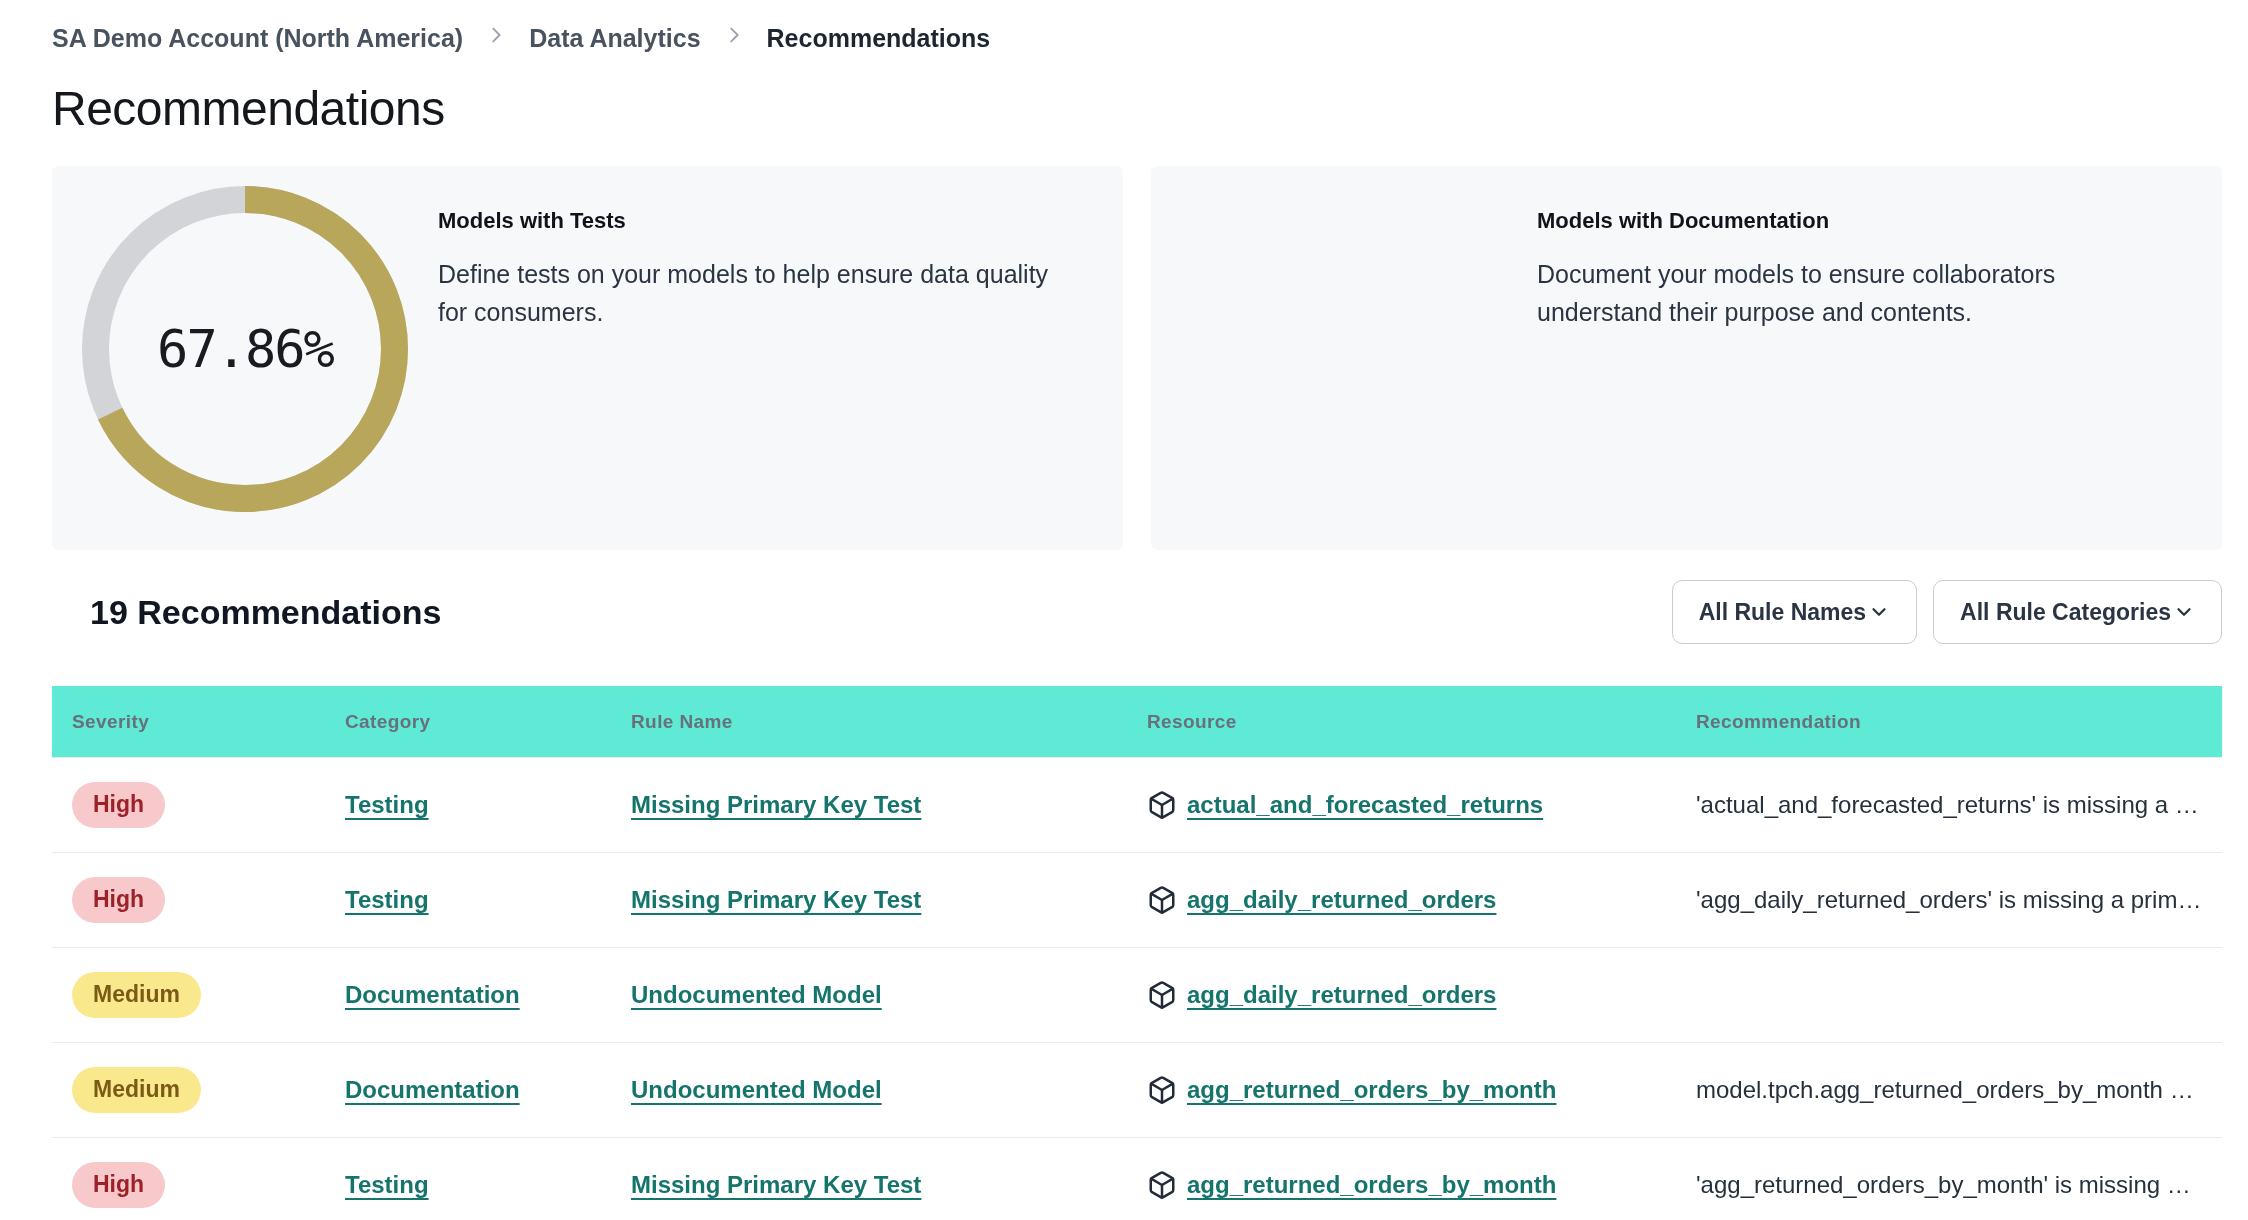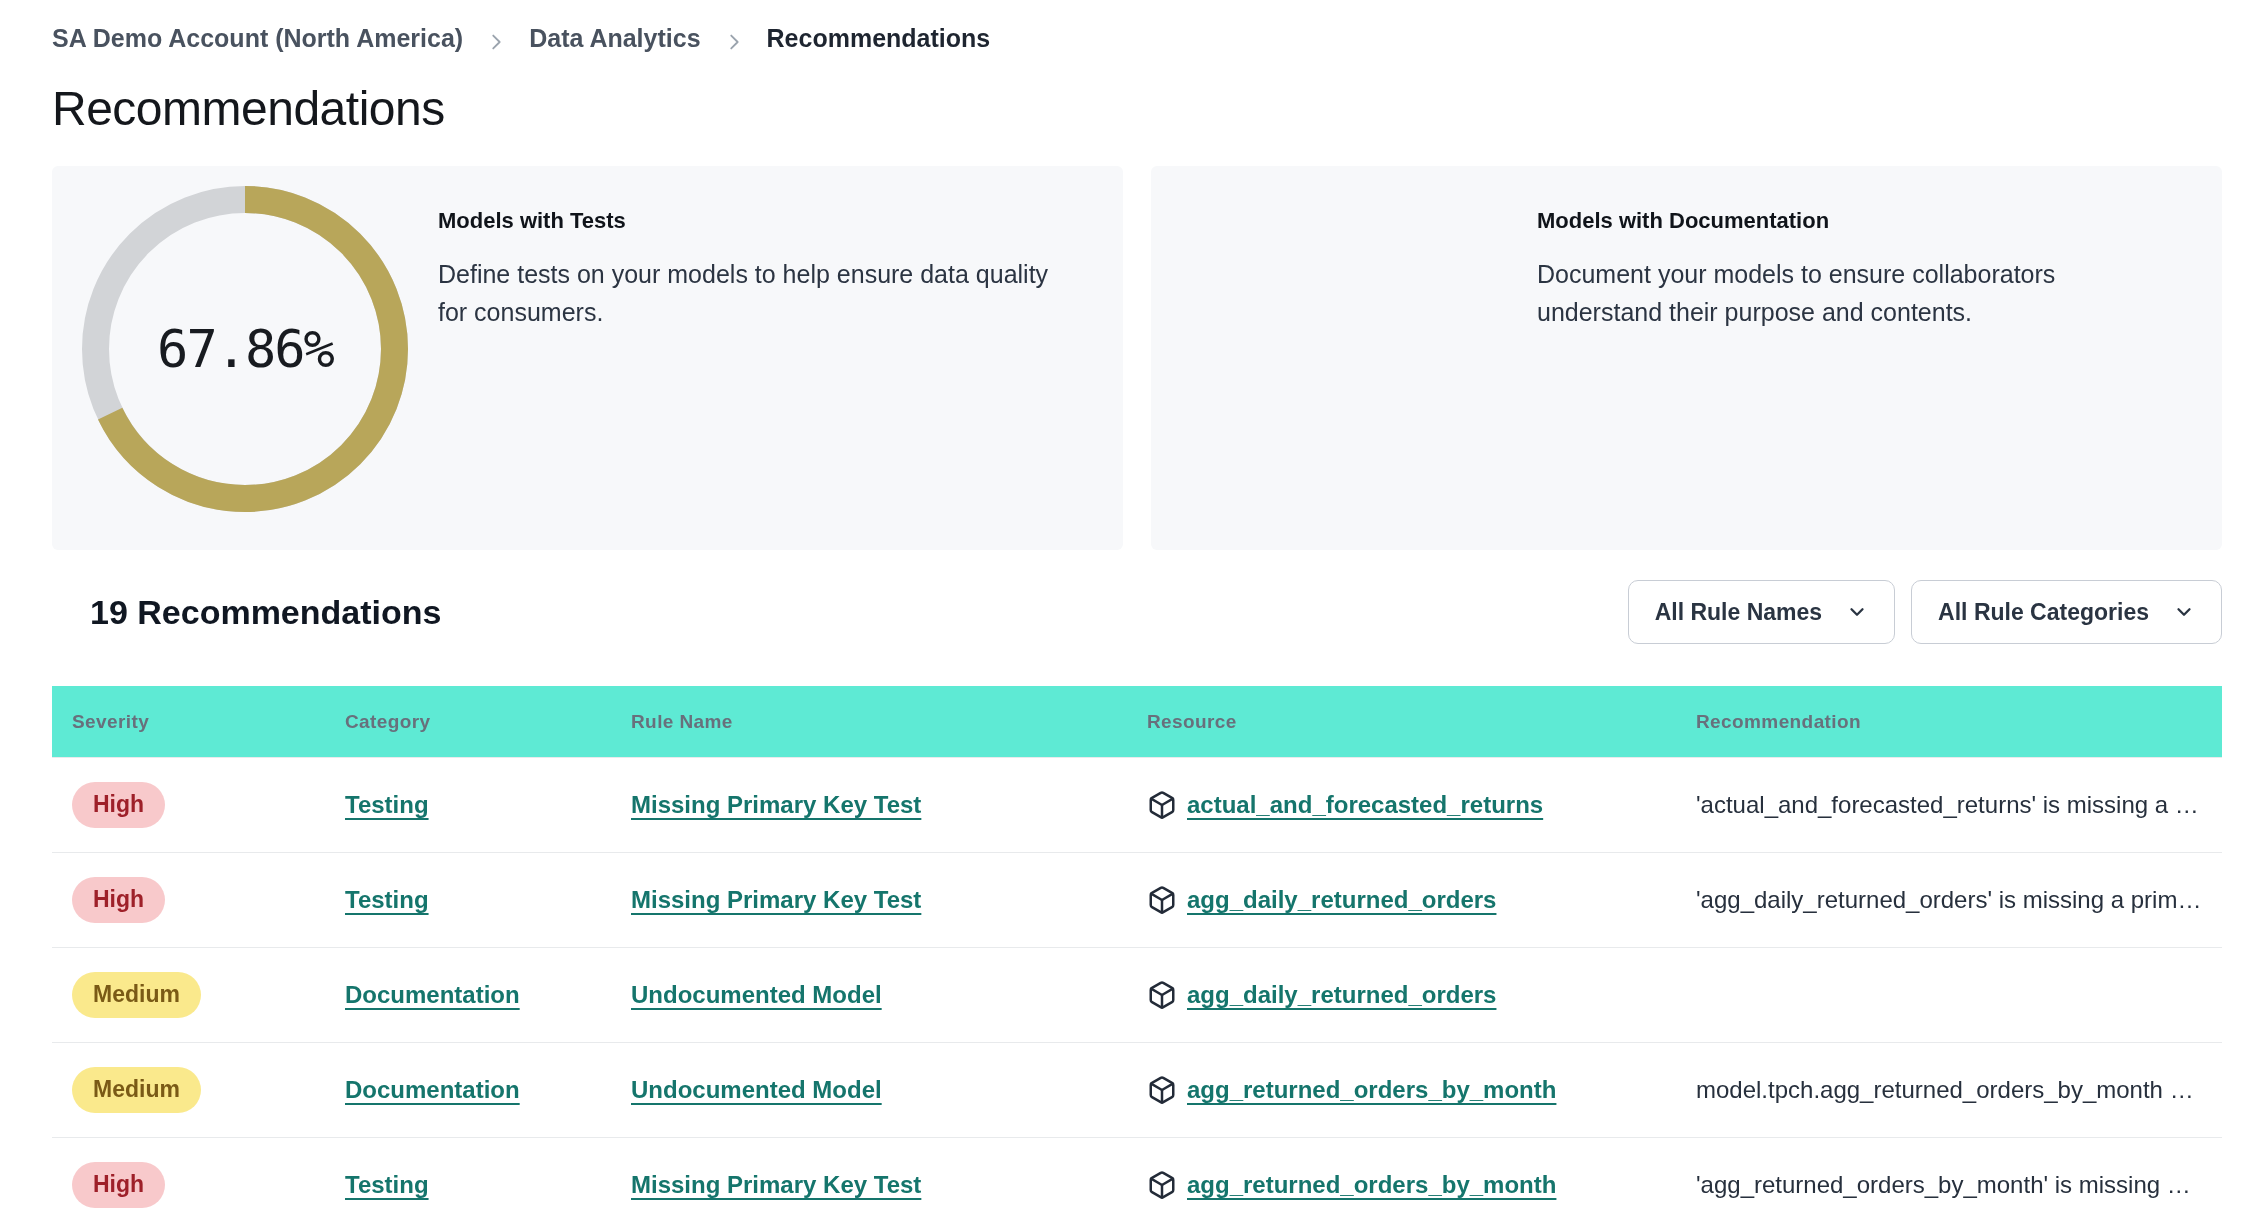--- a/index.html
+++ b/index.html
@@ -1,20 +1,20 @@
 <!DOCTYPE html>
 <html><head>
 <meta charset="utf-8">
 <style>
   * { margin:0; padding:0; box-sizing:border-box; }
   html,body { width:2248px; height:1220px; overflow:hidden; background:#ffffff;
               font-family:"Liberation Sans", sans-serif; color:#1f2832; }
 
   
-  .breadcrumb { display:flex; align-items:flex-end; gap:22px; padding:24px 26px 0 52px; }
+  .breadcrumb { display:flex; align-items:flex-start; gap:22px; padding:24px 26px 0 52px; }
   .crumb { font-size:25px; font-weight:700; color:#49525f; text-decoration:none; cursor:pointer; }
   .crumb.current { color:#1e2530; }
   .crumb-sep { width:22px; height:22px; display:inline-flex; }
 
   
   h1.page-title { font-size:48px; font-weight:400; color:#14171c; margin:28px 0 0 52px; letter-spacing:-0.5px; }
 
   
   .cards { display:flex; gap:28px; margin:30px 26px 0 52px; }
   .card { flex:1 1 0; height:384px; background:#f7f8fa; border-radius:6px; position:relative; }
@@ -24,21 +24,21 @@
                  font-family:"DejaVu Sans Mono", monospace; font-size:52px; font-weight:500;
                  color:#181b20; letter-spacing:-2px; }
   .card-text { position:absolute; left:386px; top:42px; padding-right:40px; }
   .card-title { font-size:22px; font-weight:700; color:#10141a; }
   .card-desc { margin-top:22px; font-size:25px; line-height:1.5; color:#2b3442; max-width:640px; }
 
   
   .list-header { display:flex; align-items:center; justify-content:space-between; margin:30px 26px 0 52px; }
   .rec-count { font-size:34px; font-weight:600; color:#101722;margin-left:38px; }
   .filters { display:flex; gap:16px; }
-  .filter-btn { display:inline-flex; align-items:center; gap:24px; height:64px; padding:0 26px;
+  .filter-btn { display:inline-flex; align-items:center; gap:2px; height:64px; padding:0 26px;
                 background:#ffffff; border:1.5px solid #c8cdd5; border-radius:10px;
                 font-family:"Liberation Sans", sans-serif; font-size:23px; font-weight:700;
                 color:#2a3442; cursor:pointer; }
   .filter-btn svg { width:22px; height:22px; }
 
   
   .table { margin:42px 26px 0 52px; }
   .thead { display:grid; grid-template-columns:273px 286px 516px 549px 1fr;
            align-items:center; height:72px; background:#5eead4; padding:0 20px;
            border-bottom:1px solid #e8eaec; }

